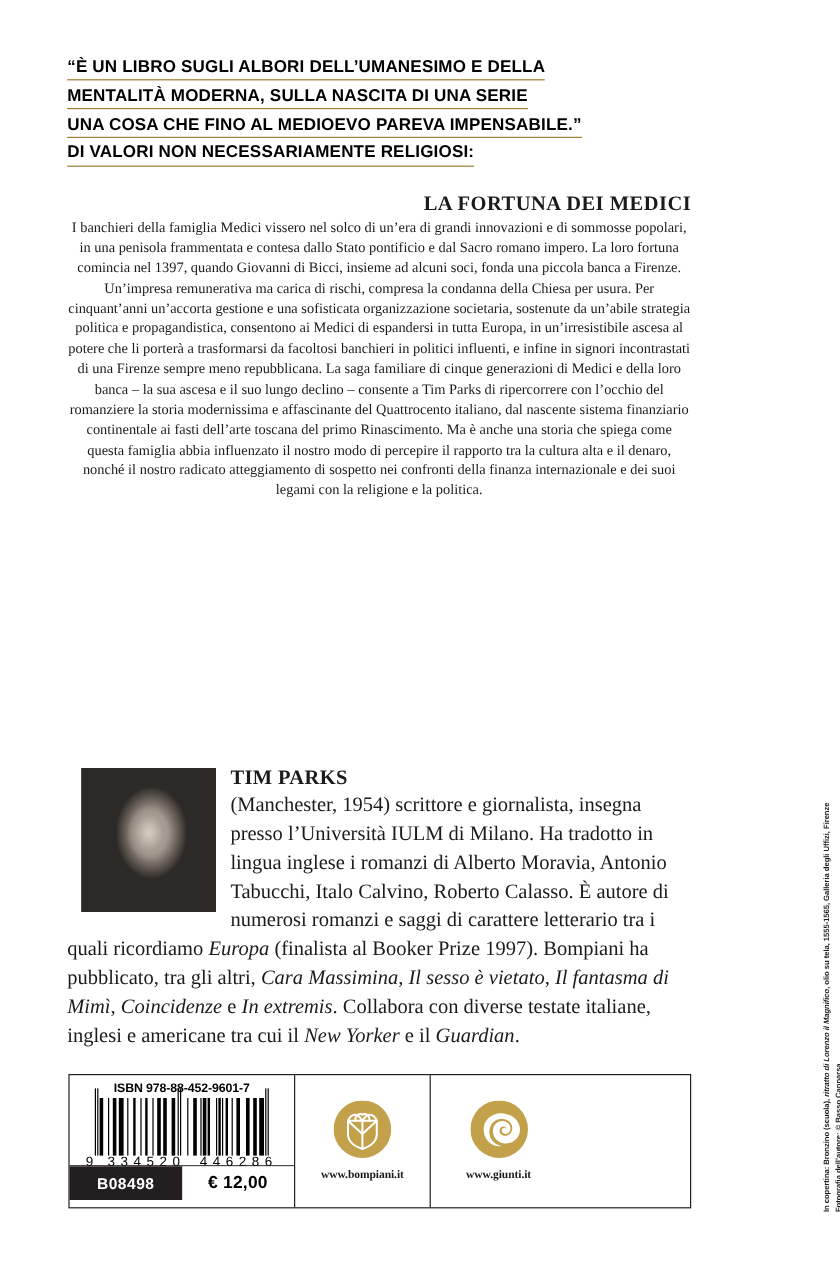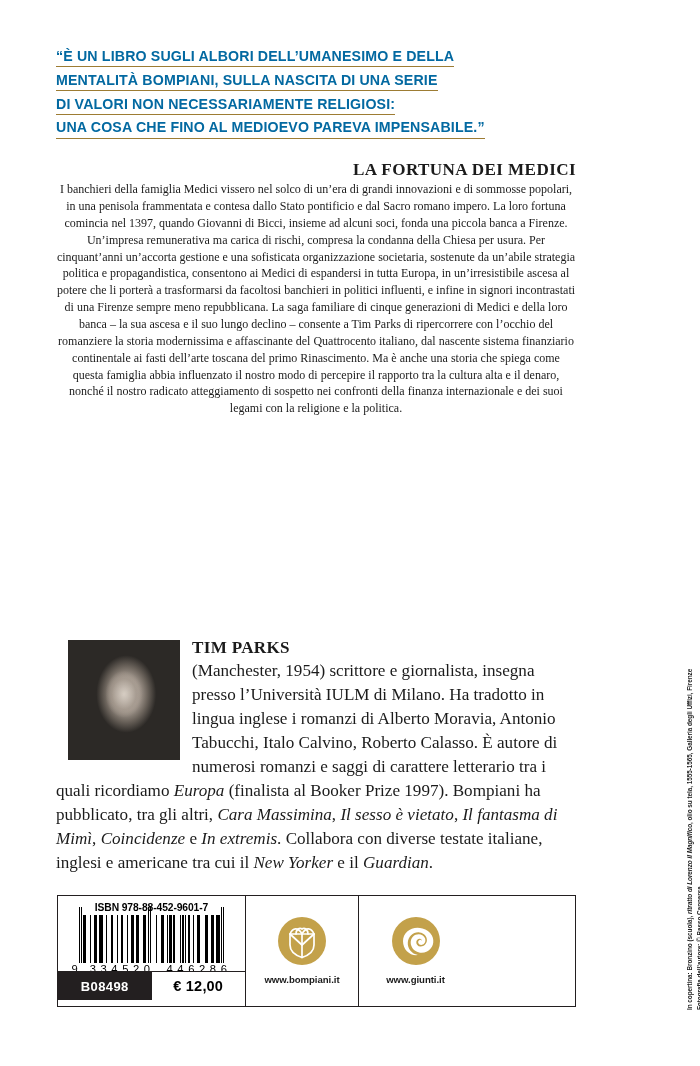--- a/index.html
+++ b/index.html
@@ -26,21 +26,21 @@
     left: 56px;
     top: 48px;
     width: 520px;
   }
   .quote-line {
     display: block;
     font-family: "Liberation Sans", sans-serif;
     font-weight: bold;
     font-size: 14.2px;
     letter-spacing: 0.15px;
-    color: #0369a1;
+    color: #000000;
     border-bottom: 1.6px solid #9d7c33;
     padding-bottom: 1px;
     margin-bottom: 4.5px;
     width: fit-content;
     line-height: 1.22;
     white-space: nowrap;
   }
 
   
   .blurb {
@@ -217,21 +217,21 @@
   }
 
   
   .cell-logo { width: 113px; }
   .logo-disc {
     width: 48px;
     height: 48px;
     margin-bottom: 9px;
   }
   .logo-url {
-    font-family: Liberation Sans, sans-serif;
+    font-family: Liberation Serif, serif;
     font-size: 9.6px;
     font-weight: bold;
     color: #1b1b1b;
     letter-spacing: -0.05px;
   }
 
   
   .credits {
     position: absolute;
     left: 655px;
@@ -255,23 +255,23 @@
   }
   .credits-inner em { font-style: italic; }
 </style>
 </head>
 <body>
 
 <div class="page">
 
   <div class="quote-block">
     <span class="quote-line">“È UN LIBRO SUGLI ALBORI DELL’UMANESIMO E DELLA</span>
-    <span class="quote-line">MENTALITÀ BOMPIANI, SULLA NASCITA DI UNA SERIE</span>
+    <span class="quote-line">MENTALITÀ MODERNA, SULLA NASCITA DI UNA SERIE</span>
+    <span class="quote-line">UNA COSA CHE FINO AL MEDIOEVO PAREVA IMPENSABILE.”</span>
     <span class="quote-line">DI VALORI NON NECESSARIAMENTE RELIGIOSI:</span>
-    <span class="quote-line">UNA COSA CHE FINO AL MEDIOEVO PAREVA IMPENSABILE.”</span>
   </div>
 
   <div class="blurb">
     <div class="blurb-title">LA FORTUNA DEI MEDICI</div>
     <div class="blurb-body">I banchieri della famiglia Medici vissero nel solco di un’era di grandi innovazioni e di sommosse popolari, in una penisola frammentata e contesa dallo Stato pontificio e dal Sacro romano impero. La loro fortuna comincia nel 1397, quando Giovanni di Bicci, insieme ad alcuni soci, fonda una piccola banca a Firenze. Un’impresa remunerativa ma carica di rischi, compresa la condanna della Chiesa per usura. Per cinquant’anni un’accorta gestione e una sofisticata organizzazione societaria, sostenute da un’abile strategia politica e propagandistica, consentono ai Medici di espandersi in tutta Europa, in un’irresistibile ascesa al potere che li porterà a trasformarsi da facoltosi banchieri in politici influenti, e infine in signori incontrastati di una Firenze sempre meno repubblicana. La saga familiare di cinque generazioni di Medici e della loro banca – la sua ascesa e il suo lungo declino – consente a Tim Parks di ripercorrere con l’occhio del romanziere la storia modernissima e affascinante del Quattrocento italiano, dal nascente sistema finanziario continentale ai fasti dell’arte toscana del primo Rinascimento. Ma è anche una storia che spiega come questa famiglia abbia influenzato il nostro modo di percepire il rapporto tra la cultura alta e il denaro, nonché il nostro radicato atteggiamento di sospetto nei confronti della finanza internazionale e dei suoi legami con la religione e la politica.</div>
   </div>
 
   <div class="author-section">
     <div class="author-photo"></div>
     <div class="author-name">TIM PARKS</div>

